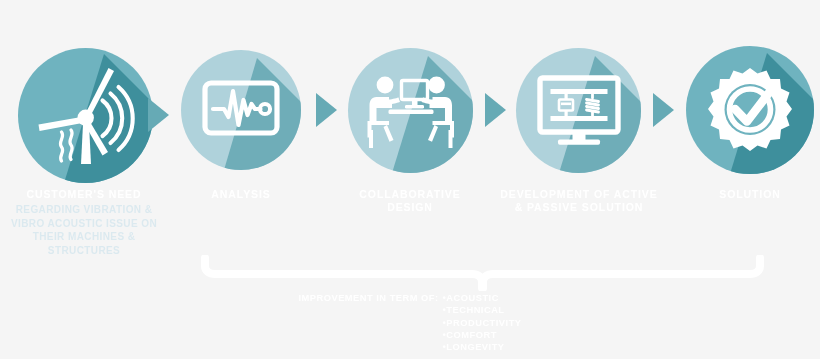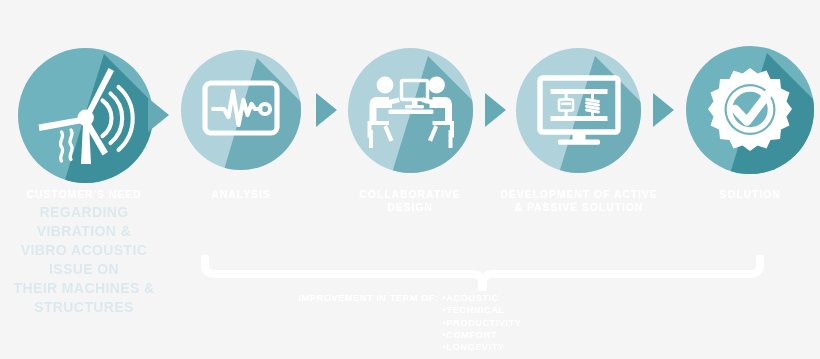--- a/index.html
+++ b/index.html
@@ -67,21 +67,21 @@
     color: #ffffff;
     text-shadow: 0 0 1px rgba(255,255,255,0.35);
   }
   .label .title {
     display: block;
     font-size: 10.5px;
     letter-spacing: 0.9px;
   }
   .label .sub {
     display: block;
-    font-size: 14px;
+    font-size: 10px;
     color: #dbe9ef;
     letter-spacing: 0.4px;
     margin-top: 2px;
     line-height: 1.35;
   }
 
   
   .bracket {
     position: absolute;
     left: 200px;

